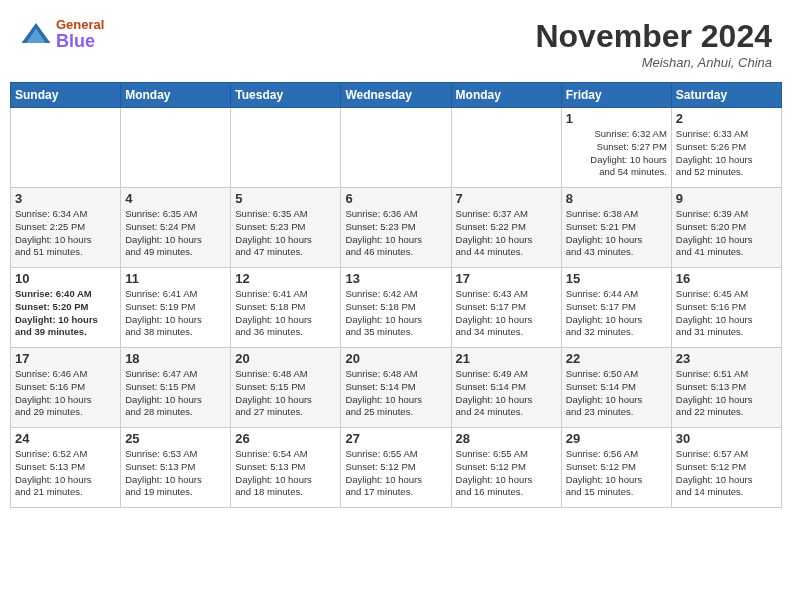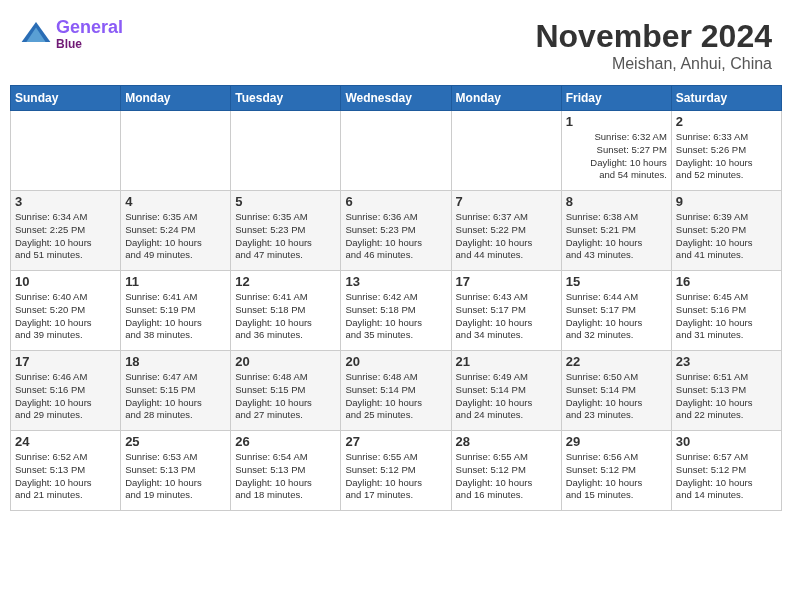--- a/index.html
+++ b/index.html
@@ -20,45 +20,46 @@
       display: flex;
       align-items: center;
       gap: 4px;
     }
     .logo-text {
       display: flex;
       flex-direction: column;
       line-height: 1.1;
     }
     .logo-general {
+      font-size: 13px;
+      font-weight: bold;
+      color: #c2410c;
+    }
+    .logo-blue {
       font-size: 18px;
       font-weight: bold;
       color: #8b5cf6;
-    }
-    .logo-blue {
-      font-size: 12px;
-      font-weight: bold;
-      color: #701a75;
     }
     .logo-icon {
       width: 32px;
       height: 32px;
     }
     .title-block {
       text-align: right;
     }
     .month-title {
       font-size: 32px;
       font-weight: bold;
       color: #333;
       margin-left: 14px;
     }
     .location {
-      font-size: 16px;
+      font-size: 13px;
       color: #555;
+      font-style: italic;
     }
     .calendar {
       width: 100%;
       border-collapse: collapse;
       margin-top: 6px;
     }
     .calendar th {
       background: #2a6db5;
       color: #fff;
       font-size: 12px;
@@ -196,21 +197,21 @@
           <span class="day-number">9</span>
           <div class="day-info" style="white-space: pre-line;">Sunrise: 6:39 AM
 Sunset: 5:20 PM
 Daylight: 10 hours
 and 41 minutes.</div>
         </td>
       </tr>
       <tr>
         <td>
           <span class="day-number">10</span>
-          <div class="day-info" style="white-space: pre-line;">Sunrise: 6:40 AM
+          <div class="day-info" style="white-space: pre-line; font-weight: bold;">Sunrise: 6:40 AM
 Sunset: 5:20 PM
 Daylight: 10 hours
 and 39 minutes.</div>
         </td>
         <td>
           <span class="day-number">11</span>
           <div class="day-info" style="white-space: pre-line;">Sunrise: 6:41 AM
 Sunset: 5:19 PM
 Daylight: 10 hours
 and 38 minutes.</div>

